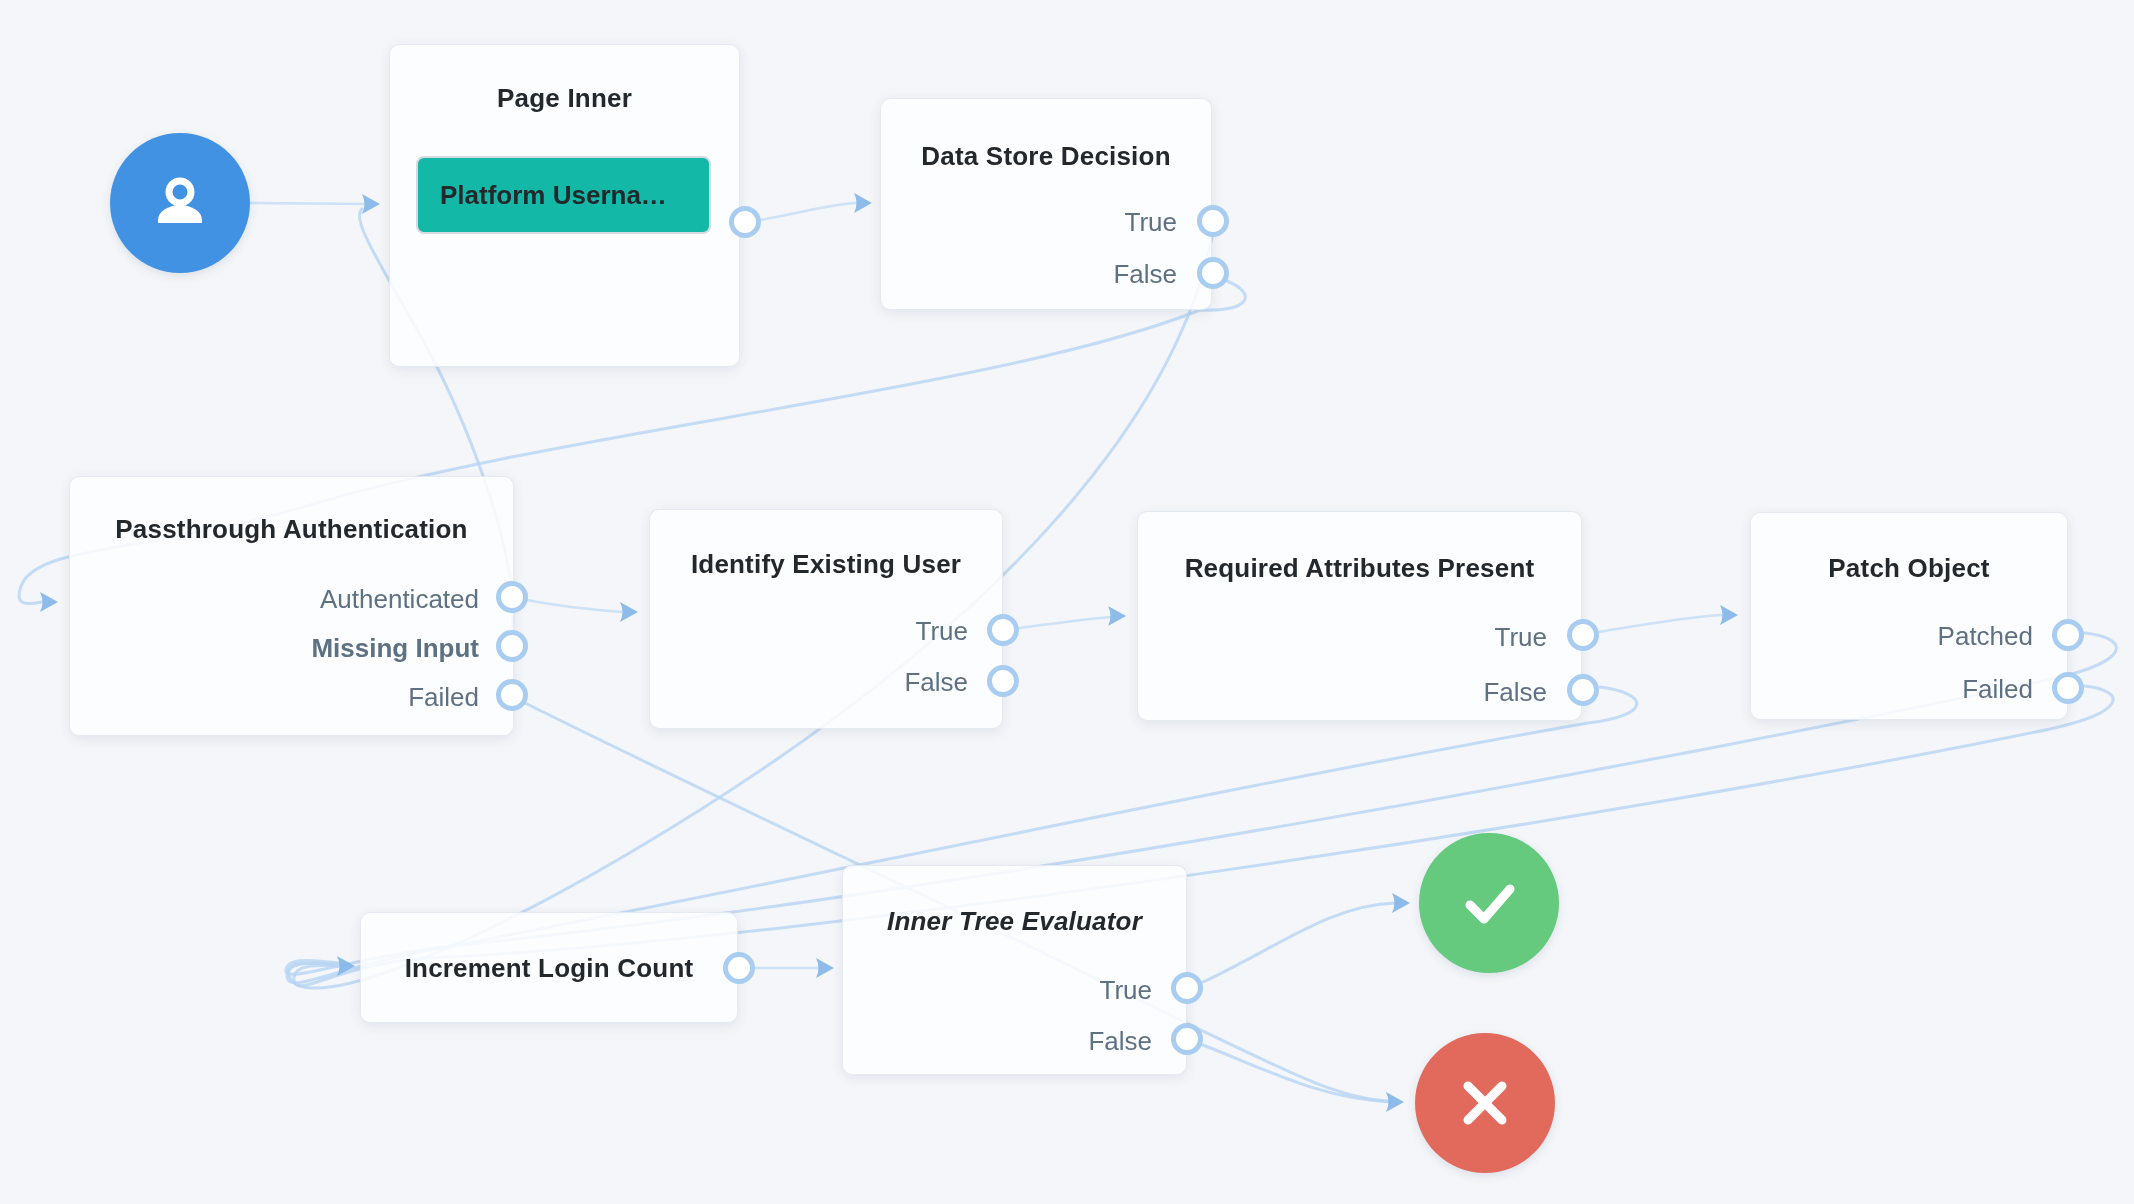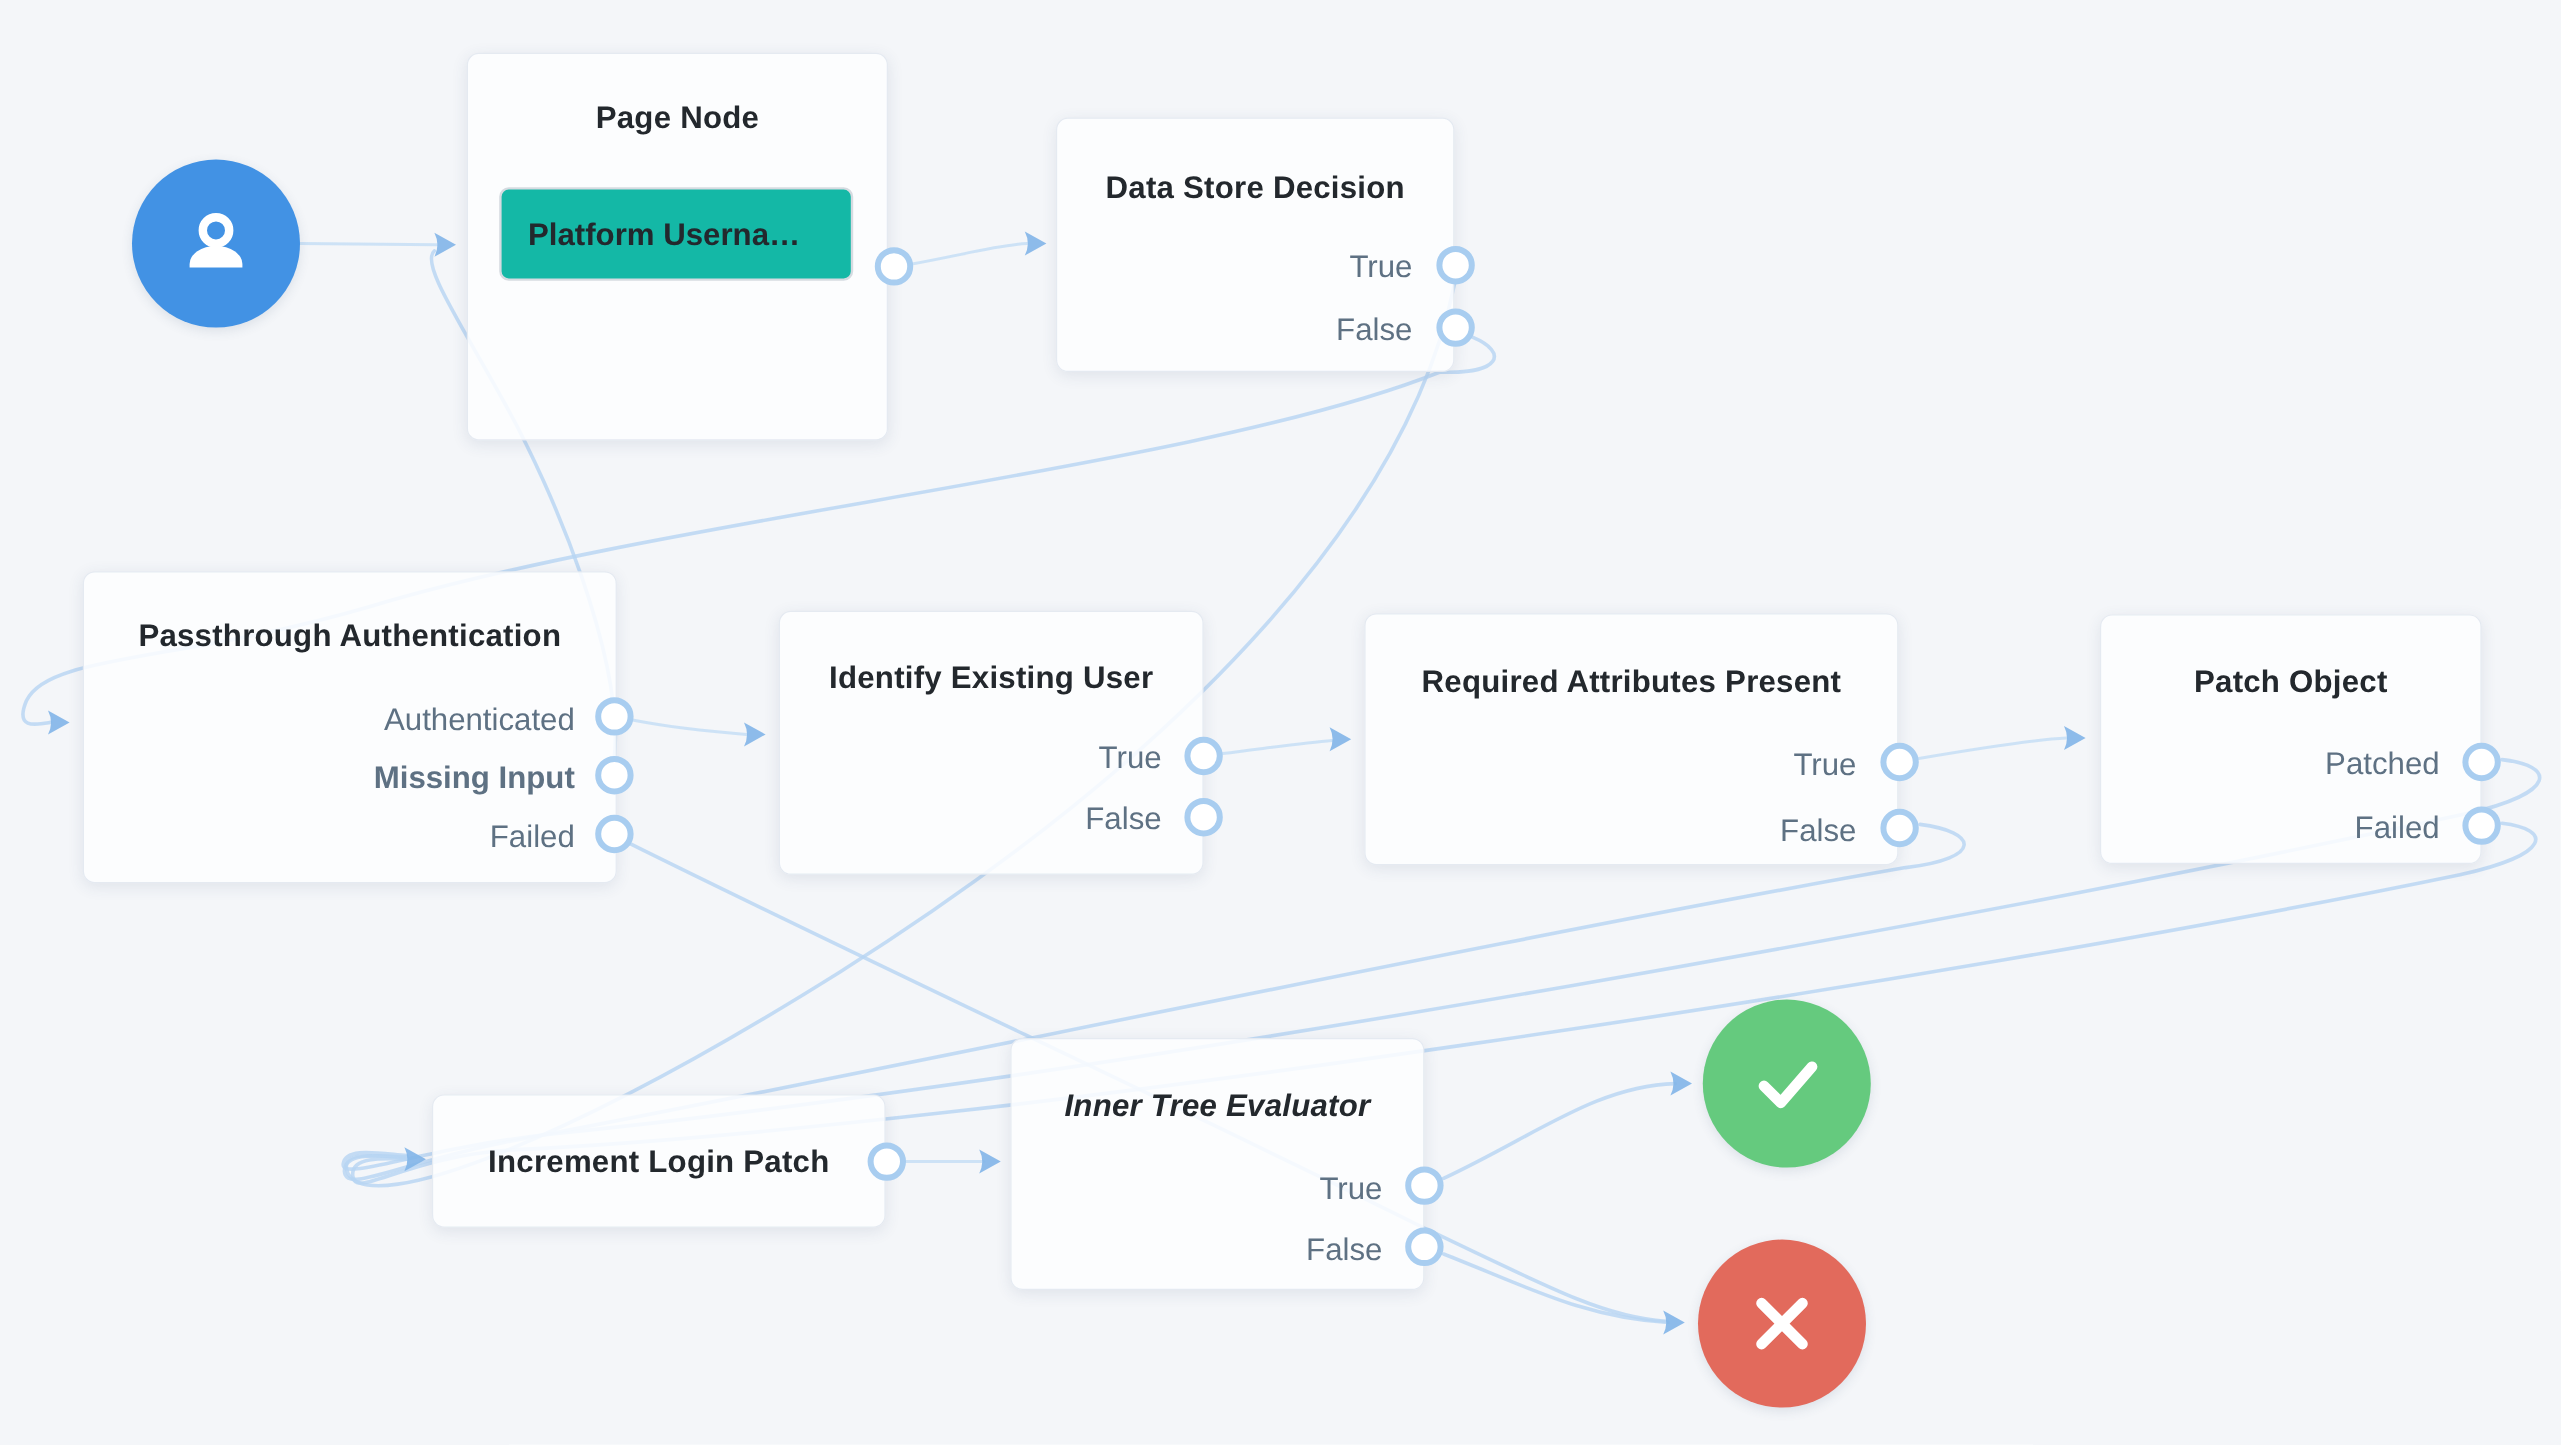--- a/index.html
+++ b/index.html
@@ -93,21 +93,21 @@
   </svg>
 
   <div class="terminal" style="left:110px;top:133px;background:#4292e4;">
     <svg width="72" height="72" viewBox="0 0 72 72">
       <circle cx="36" cy="25" r="11" fill="none" stroke="#ffffff" stroke-width="7"></circle>
       <path d="M 14 53 A 22 15 0 0 1 58 53 L 58 56 L 14 56 Z" fill="#ffffff"></path>
     </svg>
   </div>
 
   <div class="node" style="left:389px;top:44px;width:349px;height:321px;">
-    <div class="node-title" style="top:38px;">Page Node</div>
+    <div class="node-title" style="top:38px;">Page Inner</div>
     <div class="subnode" style="top:111px;">
       <span>Platform Userna…</span>
     </div>
   </div>
   <div class="port" style="left:729px;top:206px;"></div>
 
   <div class="node" style="left:880px;top:98px;width:330px;height:210px;">
     <div class="node-title" style="top:42px;">Data Store Decision</div>
     <div class="outcome" style="top:108px;">True</div>
     <div class="outcome" style="top:160px;">False</div>
@@ -143,21 +143,21 @@
 
   <div class="node" style="left:1750px;top:512px;width:316px;height:206px;">
     <div class="node-title" style="top:40px;">Patch Object</div>
     <div class="outcome" style="top:108px;">Patched</div>
     <div class="outcome" style="top:161px;">Failed</div>
   </div>
   <div class="port" style="left:2052px;top:619px;"></div>
   <div class="port" style="left:2052px;top:672px;"></div>
 
   <div class="node" style="left:360px;top:912px;width:376px;height:109px;">
-    <div class="node-title" style="top:40px;">Increment Login Patch</div>
+    <div class="node-title" style="top:40px;">Increment Login Count</div>
   </div>
   <div class="port" style="left:723px;top:952px;"></div>
 
   <div class="node" style="left:842px;top:865px;width:343px;height:208px;">
     <div class="node-title" style="top:40px;font-style:italic;">Inner Tree Evaluator</div>
     <div class="outcome" style="top:109px;">True</div>
     <div class="outcome" style="top:160px;">False</div>
   </div>
   <div class="port" style="left:1171px;top:972px;"></div>
   <div class="port" style="left:1171px;top:1023px;"></div>

